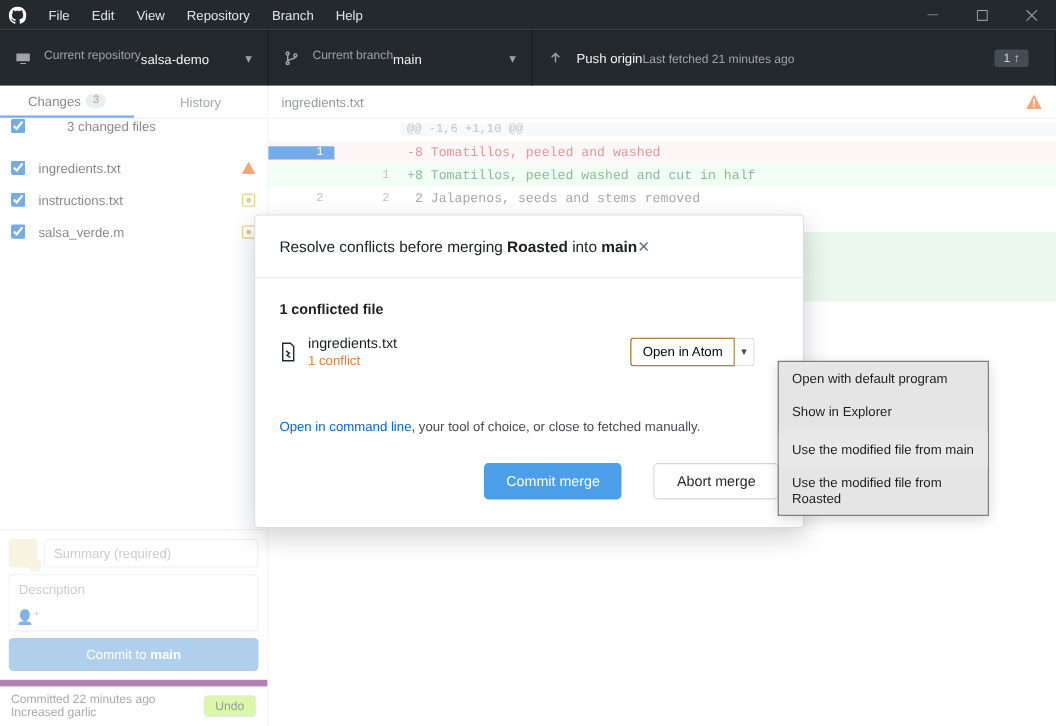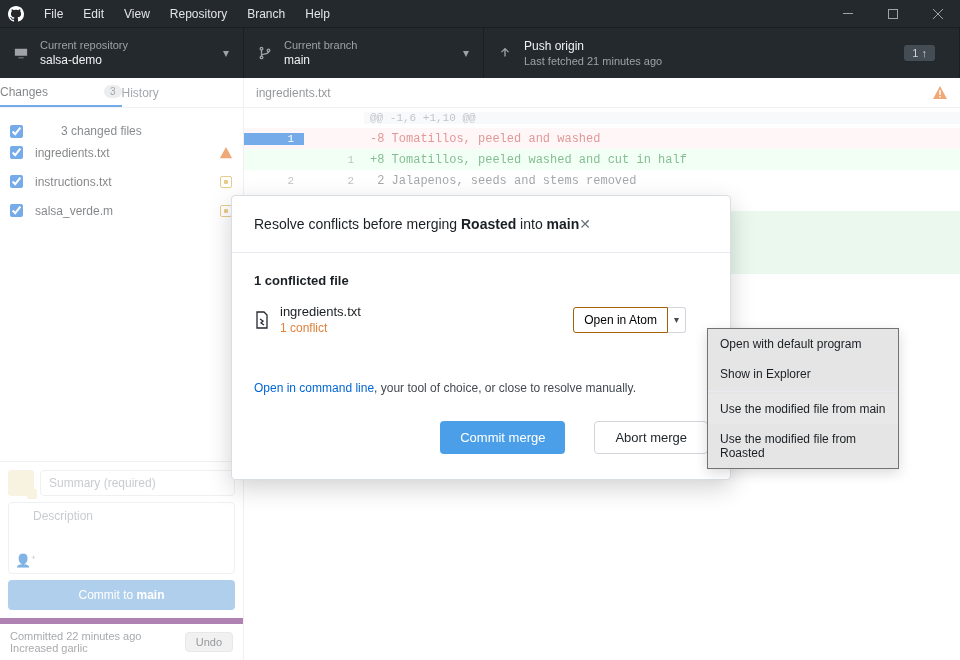--- a/index.html
+++ b/index.html
@@ -13,63 +13,63 @@
     .titlebar-controls .tc { width:45px; height:27px; display:flex; align-items:center; justify-content:center; color:#a0a4a8; }
     .titlebar-controls .tc svg { display:block; }
 
     
     .toolbar { height: 51px; background: #24292e; border-top: 1px solid #1b1f23; display:flex; }
     .toolbar-section { border-right: 1px solid #1b1f23; display:flex; align-items:center; padding: 0 14px; position:relative; }
     .ts-repo { width: 244px; }
     .ts-branch { width: 240px; }
     .ts-push { flex: 1; }
     .toolbar-section .ts-icon { width: 16px; margin-right: 10px; color:#a0a4a8; display:flex; }
-    .toolbar-section .ts-labels { display:flex; flex-direction:column; }
+    .toolbar-section .ts-labels { display:flex; flex-direction:row;text-align:center; }
     .toolbar-section .ts-top { font-size: 11px; color: #9ea2a6; }
     .toolbar-section .ts-bot { font-size: 12px; color: #f0f2f4; margin-top:2px; }
     .toolbar-section .chev { position:absolute; right:14px; color:#9ea2a6; }
     .push-badge { position:absolute; right:24px; background:#444c54; color:#cfd3d6; border-radius:3px; padding:2px 8px; font-size:11px; display:flex; align-items:center; gap:3px; }
 
     
     .main { display:flex; height: calc(660px - 27px - 51px); }
     .sidebar { width: 244px; border-right: 1px solid #e1e4e8; display:flex; flex-direction:column; background:#fff; }
     .content { flex:1; display:flex; flex-direction:column; background:#fff; }
 
     
     .tabs { height:30px; display:flex; border-bottom:1px solid #e1e4e8; }
-    .tab { flex:1; display:flex; align-items:center; justify-content:space-between; font-size:12px; color:#586069; position:relative; }
+    .tab { flex:1; display:flex; align-items:center; justify-content:center; font-size:12px; color:#586069; position:relative; }
     .tab.active { color:#1b1f23; border-bottom:2px solid #0366d6; }
     .tab .badge { margin-left:5px; background:#dbdee1; color:#555c63; border-radius:8px; font-size:10px; padding:1px 6px; }
 
     
     .filelist { flex:1; overflow:auto; }
-    .filelist-header { height:30px; display:flex; align-items:flex-end; font-size:12px; color:#24292e; padding-left:10px; }
+    .filelist-header { height:30px; display:flex; align-items:flex-start; font-size:12px; color:#24292e; padding-left:10px; }
     .filelist-header input[type=checkbox] { margin-right: 38px; }
     .file-row { height:29px; display:flex; align-items:center; padding-left:10px; font-size:12px; position:relative; }
     .file-row input[type=checkbox] { margin-right: 12px; }
     .file-row .status-icon { position:absolute; right:10px; width:14px; height:14px; display:flex; align-items:center; justify-content:center; }
     .warn { color:#e36209; }
     .mod { color:#d2a22b; border:1px solid #d2a22b; border-radius:2px; width:12px; height:12px; }
     .mod::after { content:""; display:block; width:4px;height:4px; background:#d2a22b; border-radius:1px; margin:3px auto; }
 
     input[type=checkbox] { width:13px; height:13px; accent-color:#0366d6; }
 
     
     .commit-form { border-top:1px solid #e1e4e8; padding:8px; }
     .commit-form .summary-row { display:flex; gap:6px; margin-bottom:6px; }
     .avatar-sq { width:26px; height:26px; background:#f3e7c9; border-radius:3px; position:relative; }
     .avatar-sq::after { content:""; position:absolute; right:-3px; bottom:-3px; width:10px; height:10px; background:#f3e7c9; border-radius:2px; }
     .summary-input { flex:1; border:1px solid #e1e4e8; border-radius:4px; padding:5px 8px; font-size:12px; color:#9da2a7; }
-    .desc-box { border:1px solid #e1e4e8; border-radius:4px; padding:6px 24px; font-size:12px; color:#9da2a7; height:72px; margin-bottom:6px; position:relative; }
+    .desc-box { border:1px solid #e1e4e8; border-radius:4px; padding:6px 8px; font-size:12px; color:#9da2a7; height:52px; margin-bottom:6px; position:relative; }
     .desc-box .add-co { position:absolute; left:6px; bottom:4px; color:#9da2a7; font-size:13px; }
     .commit-btn { width:100%; background:#6fa8dc; color:#fff; border:none; border-radius:4px; padding:8px 0; font-size:12px; }
 
     
     .status-bar { border-top:6px solid #701a75; padding:6px 10px; display:flex; justify-content:space-between; align-items:center; font-size:11px; color:#5e6368; }
-    .status-undo { border:1px solid #d1d5da; border-radius:4px; padding:3px 10px; background:#e5e5e5; color:#3e4449; font-size:11px; }
+    .status-undo { border:1px solid #d1d5da; border-radius:4px; padding:3px 10px; background:#bef264; color:#3e4449; font-size:11px; }
 
     
     .diff-header { height:30px; border-bottom:1px solid #e1e4e8; display:flex; align-items:center; padding:0 12px; font-size:12px; position:relative; color:#3e4449; }
     .diff-header .warn-right { position:absolute; right:12px; color:#e36209; }
     .diff-body { font-family: Consolas, "Courier New", monospace; font-size:12px; }
     .diff-line { display:flex; height:21px; align-items:center; }
     .diff-line .gutter { width:60px; text-align:right; padding-right:10px; color:#8a9096; font-size:11px; }
     .diff-line .gutter.sel { background:#0366d6; color:#fff; }
     .diff-line .code { padding-left:6px; white-space:pre; }
     .diff-line.removed { background:#ffeef0; }
@@ -318,21 +318,21 @@
       <div class="cf-text">
         <span>ingredients.txt</span>
         <span class="conflict-sub">1 conflict</span>
       </div>
       <div class="open-split">
         <button class="open-btn">Open in Atom</button>
         <button class="open-caret">▾</button>
       </div>
     </div>
     <div class="cmd-line">
-      <a href="#">Open in command line</a><span>, your tool of choice, or close to resolve manually.</span>
+      <a href="#">Open in command line</a><span>, your tool of choice, or close to fetched manually.</span>
     </div>
   </div>
   <div class="modal-foot">
     <button class="btn-primary">Commit merge</button>
     <button class="btn-secondary">Abort merge</button>
   </div>
 </div>
 
 <div class="dropdown">
   <div class="dd-item">Open with default program</div>

